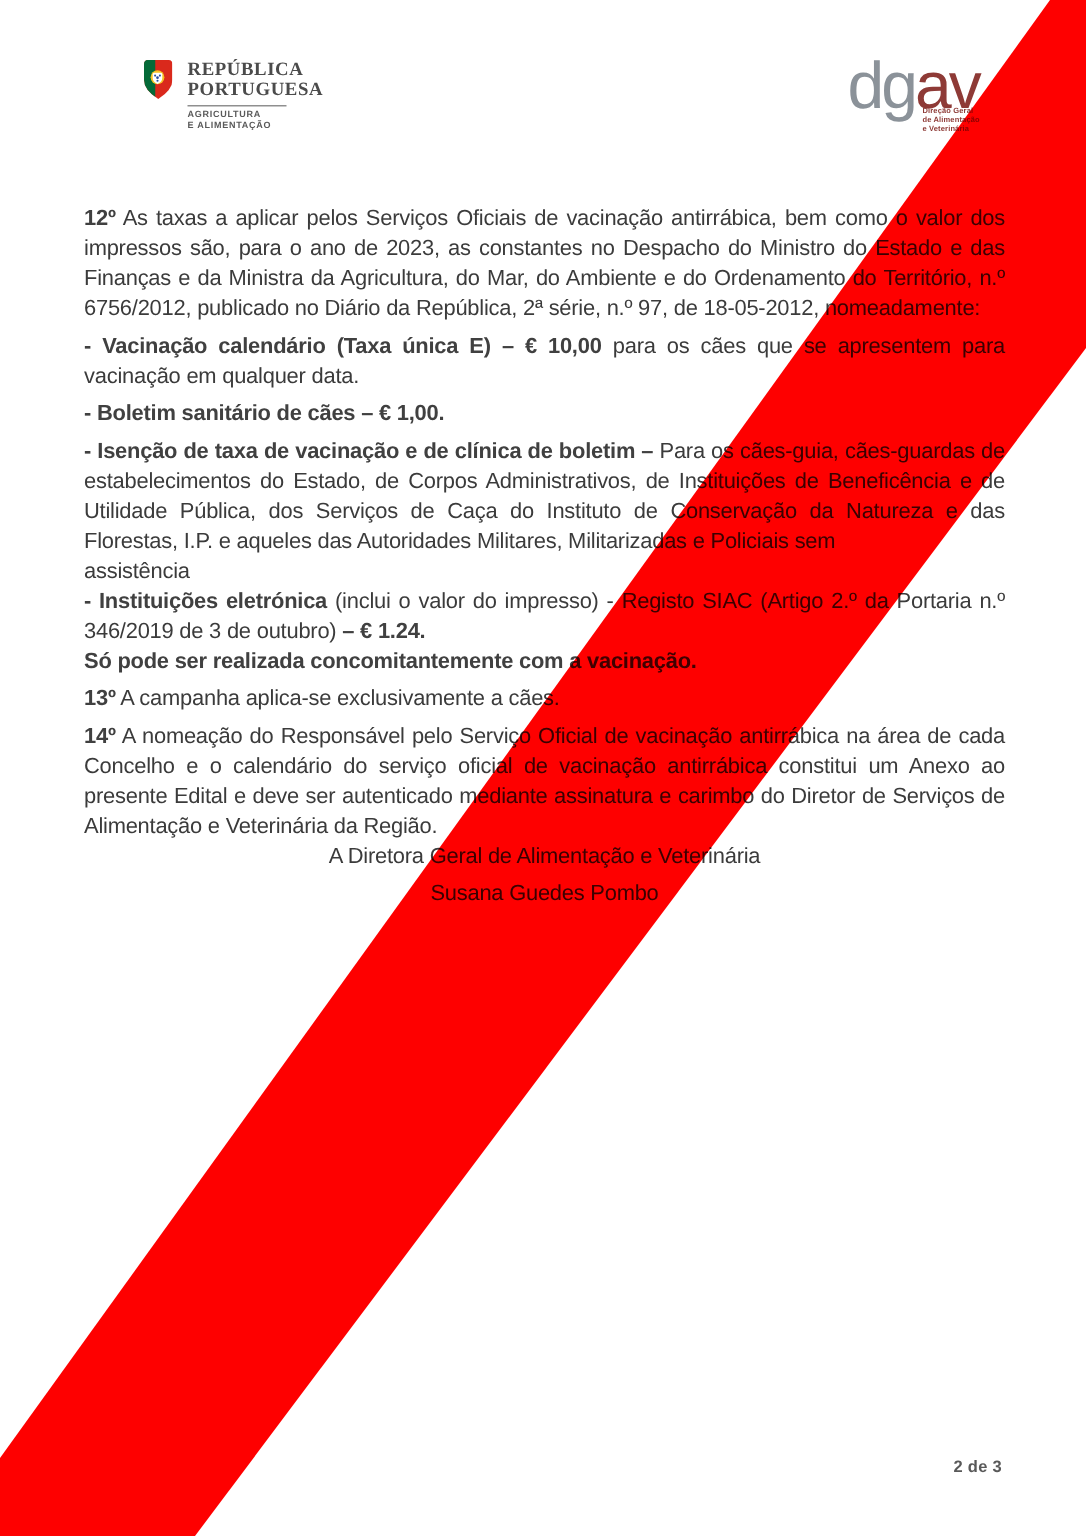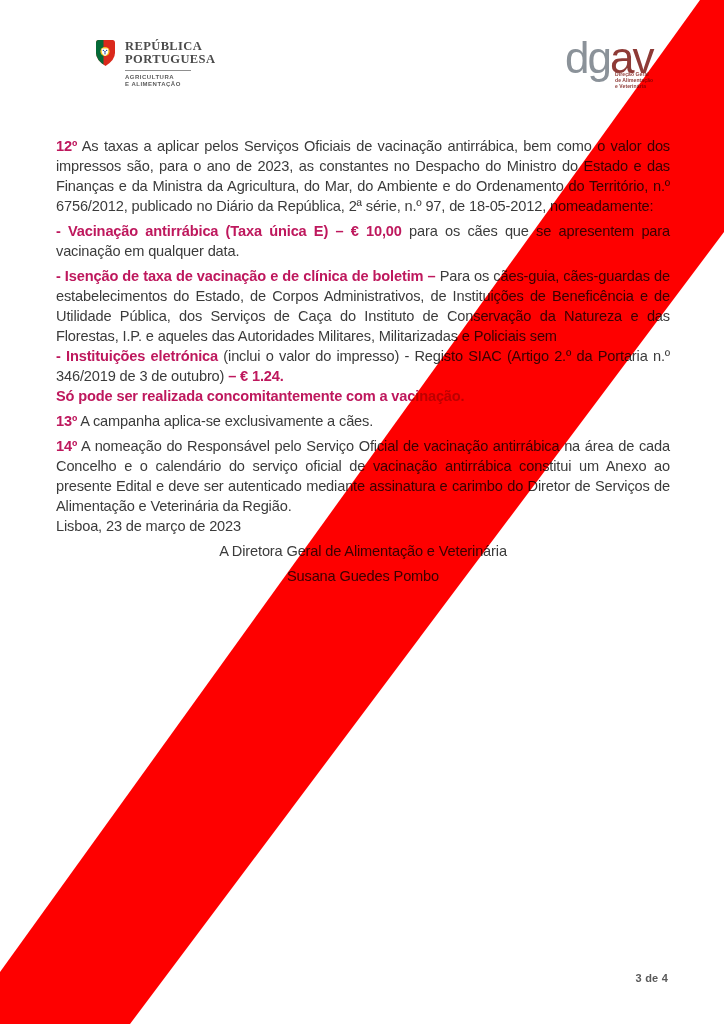--- a/index.html
+++ b/index.html
@@ -32,21 +32,21 @@
     font-size:5px;font-weight:700;line-height:5.8px;color:#8e3a36;letter-spacing:.1px;}
 
   
   .content{
     position:absolute;left:56px;top:136px;width:614px;
     font-size:14.6px;line-height:20px;letter-spacing:-.15px;
     text-align:justify;
   }
   .content p{margin:0 0 5px 0;}
   .content .tight{margin:0;}
-  b{color:#be185d;}
+  b{color:#404040;}
   .sig-title{text-align:center;margin-top:12px;}
   .sig-name{text-align:center;margin-top:36px;}
 
   
   .page-number{
     position:absolute;right:56px;top:972px;
     font-size:11px;font-weight:700;color:#595959;letter-spacing:.2px;
   }
 
   
@@ -95,36 +95,37 @@
       <div>Direção Geral</div>
       <div>de Alimentação</div>
       <div>e Veterinária</div>
     </div>
   </div>
 
   <div class="content">
 
     <p><b>12º</b><span> As taxas a aplicar pelos Serviços Oficiais de vacinação antirrábica, bem como o valor dos impressos são, para o ano de 2023, as constantes no Despacho do Ministro do Estado e das Finanças e da Ministra da Agricultura, do Mar, do Ambiente e do Ordenamento do Território, n.º 6756/2012, publicado no Diário da República, 2ª série, n.º 97, de 18-05-2012, nomeadamente:</span></p>
 
-    <p><b>- Vacinação antirrábica (Taxa única E) – € 10,00</b><span> para os cães que se apresentem para vacinação em qualquer data.</span></p>
+    <p><b>- Vacinação calendário (Taxa única E) – € 10,00</b><span> para os cães que se apresentem para vacinação em qualquer data.</span></p>
 
+    <p><b>- Boletim sanitário de cães – € 1,00.</b></p>
 
     <p class="tight"><b>- Isenção de taxa de vacinação e de clínica de boletim –</b><span> Para os cães-guia, cães-guardas de estabelecimentos do Estado, de Corpos Administrativos, de Instituições de Beneficência e de Utilidade Pública, dos Serviços de Caça do Instituto de Conservação da Natureza e das Florestas, I.P. e aqueles das Autoridades Militares, Militarizadas e Policiais sem</span></p>
+    <p class="tight">assistência</p>
 
     <p class="tight"><b>- Instituições eletrónica</b><span> (inclui o valor do impresso) - Registo SIAC (Artigo 2.º da Portaria n.º 346/2019 de 3 de outubro) </span><b>– € 1.24.</b></p>
     <p><b>Só pode ser realizada concomitantemente com a vacinação.</b></p>
 
     <p><b>13º</b><span> A campanha aplica-se exclusivamente a cães.</span></p>
 
     <p class="tight"><b>14º</b><span> A nomeação do Responsável pelo Serviço Oficial de vacinação antirrábica na área de cada Concelho e o calendário do serviço oficial de vacinação antirrábica constitui um Anexo ao presente Edital e deve ser autenticado mediante assinatura e carimbo do Diretor de Serviços de Alimentação e Veterinária da Região.</span></p>
-    <p>Lisboa, 23 de março de 2023</p>
 
     <p class="sig-title">A Diretora Geral de Alimentação e Veterinária</p>
     <p class="sig-name">Susana Guedes Pombo</p>
   </div>
 
-  <div class="page-number">3 de 4</div>
+  <div class="page-number">2 de 3</div>
 
   <svg class="stripe-svg" viewBox="0 0 724 1024" aria-hidden="true">
     <polygon points="700,0 724,0 724,232 130,1024 0,1024 0,972" fill="#fe0000"></polygon>
   </svg>
 
 </div>
 
 </body></html>

